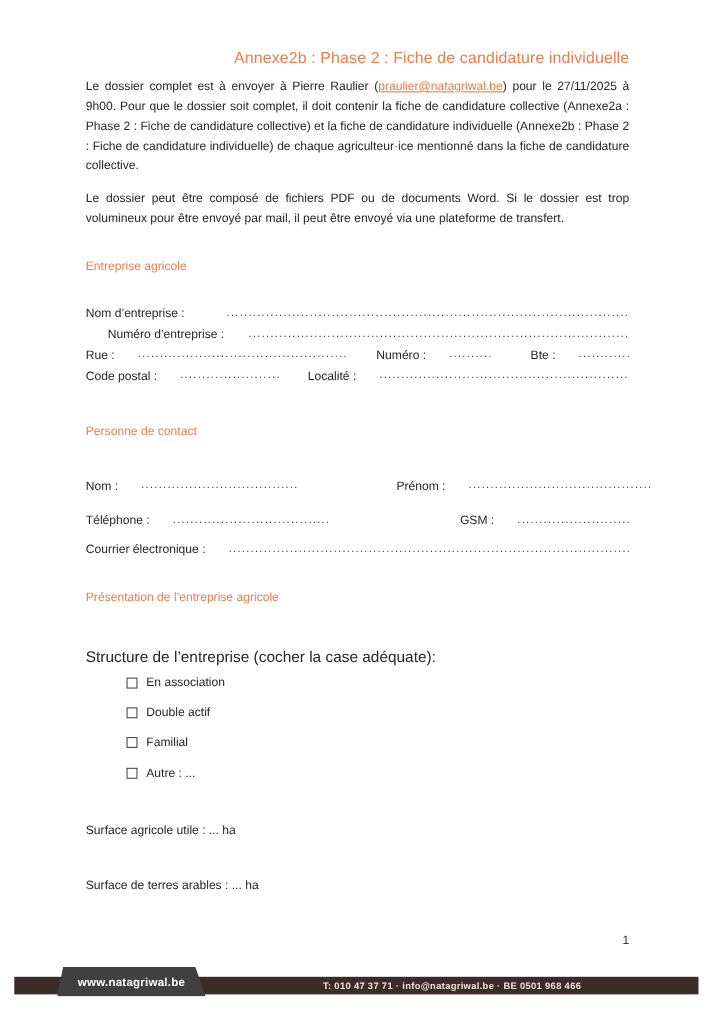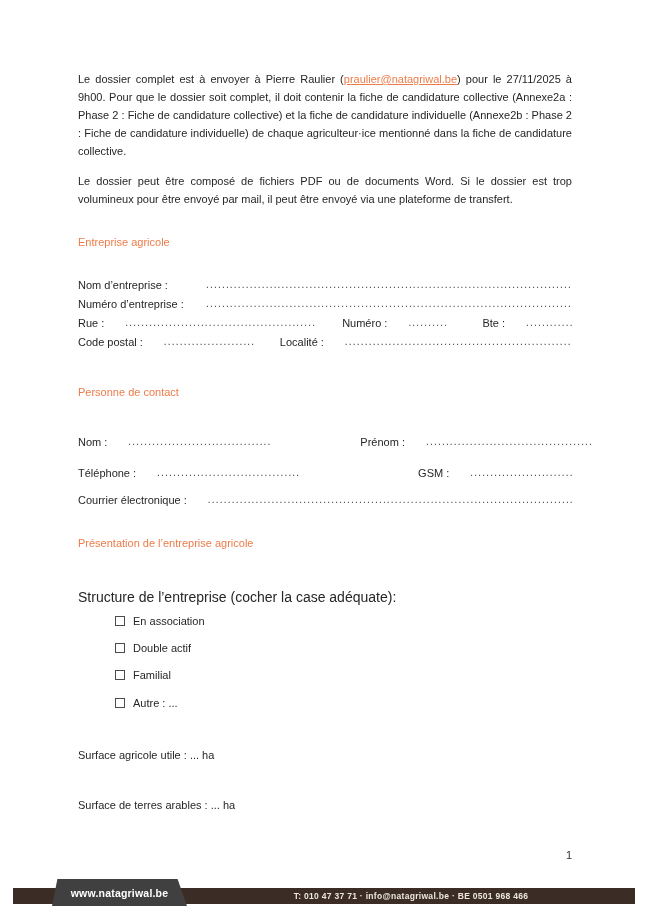--- a/index.html
+++ b/index.html
@@ -62,34 +62,35 @@
     color:#EDE6DF; font-size:8.5px; font-weight:bold; letter-spacing:.3px;
     white-space:nowrap;
   }
 </style>
 </head>
 <body>
 
 <div class="page">
   <div class="content">
 
+    <h1 class="doc-title abs" style="top:45px; font-weight:400;">Annexe2b : Phase 2 : Fiche de candidature individuelle</h1>
 
     <p class="body-par abs" style="top:70px;"><span>Le dossier complet est à envoyer à Pierre Raulier (</span><a class="mail-link" href="#">praulier@natagriwal.be</a><span>) pour le 27/11/2025 à 9h00. Pour que le dossier soit complet, il doit contenir la fiche de candidature collective (Annexe2a : Phase 2 : Fiche de candidature collective) et la fiche de candidature individuelle (Annexe2b : Phase 2 : Fiche de candidature individuelle) de chaque agriculteur·ice mentionné dans la fiche de candidature collective.</span></p>
 
     <p class="body-par abs" style="top:172px;">Le dossier peut être composé de fichiers PDF ou de documents Word. Si le dossier est trop volumineux pour être envoyé par mail, il peut être envoyé via une plateforme de transfert.</p>
 
     <h2 class="section-heading abs" style="top:236px; font-weight:400;">Entreprise agricole</h2>
 
     <div class="abs" style="top:276px;">
       <div class="field-line">
         <span class="lbl" style="min-width:107px;">Nom d’entreprise :</span>
         <span class="leader grow">................................................................................................................................................................................................................................................</span>
       </div>
       <div class="field-line">
-        <span class="lbl" style="min-width:107px;">Numéro d’entreprise :</span>
+        <span class="lbl" style="min-width:107px;margin-left:20px;">Numéro d’entreprise :</span>
         <span class="leader grow">................................................................................................................................................................................................................................................</span>
       </div>
       <div class="field-line">
         <span class="lbl">Rue :</span>
         <span class="leader grow">................................................................................................................................................................................................................................................</span>
         <span class="lbl" style="margin-left:4px;">Numéro :</span>
         <span class="leader" style="width:38px;">................................................................................................................................................................................................................................................</span>
         <span class="lbl" style="margin-left:15px;">Bte :</span>
         <span class="leader" style="width:46px;">................................................................................................................................................................................................................................................</span>
       </div>

